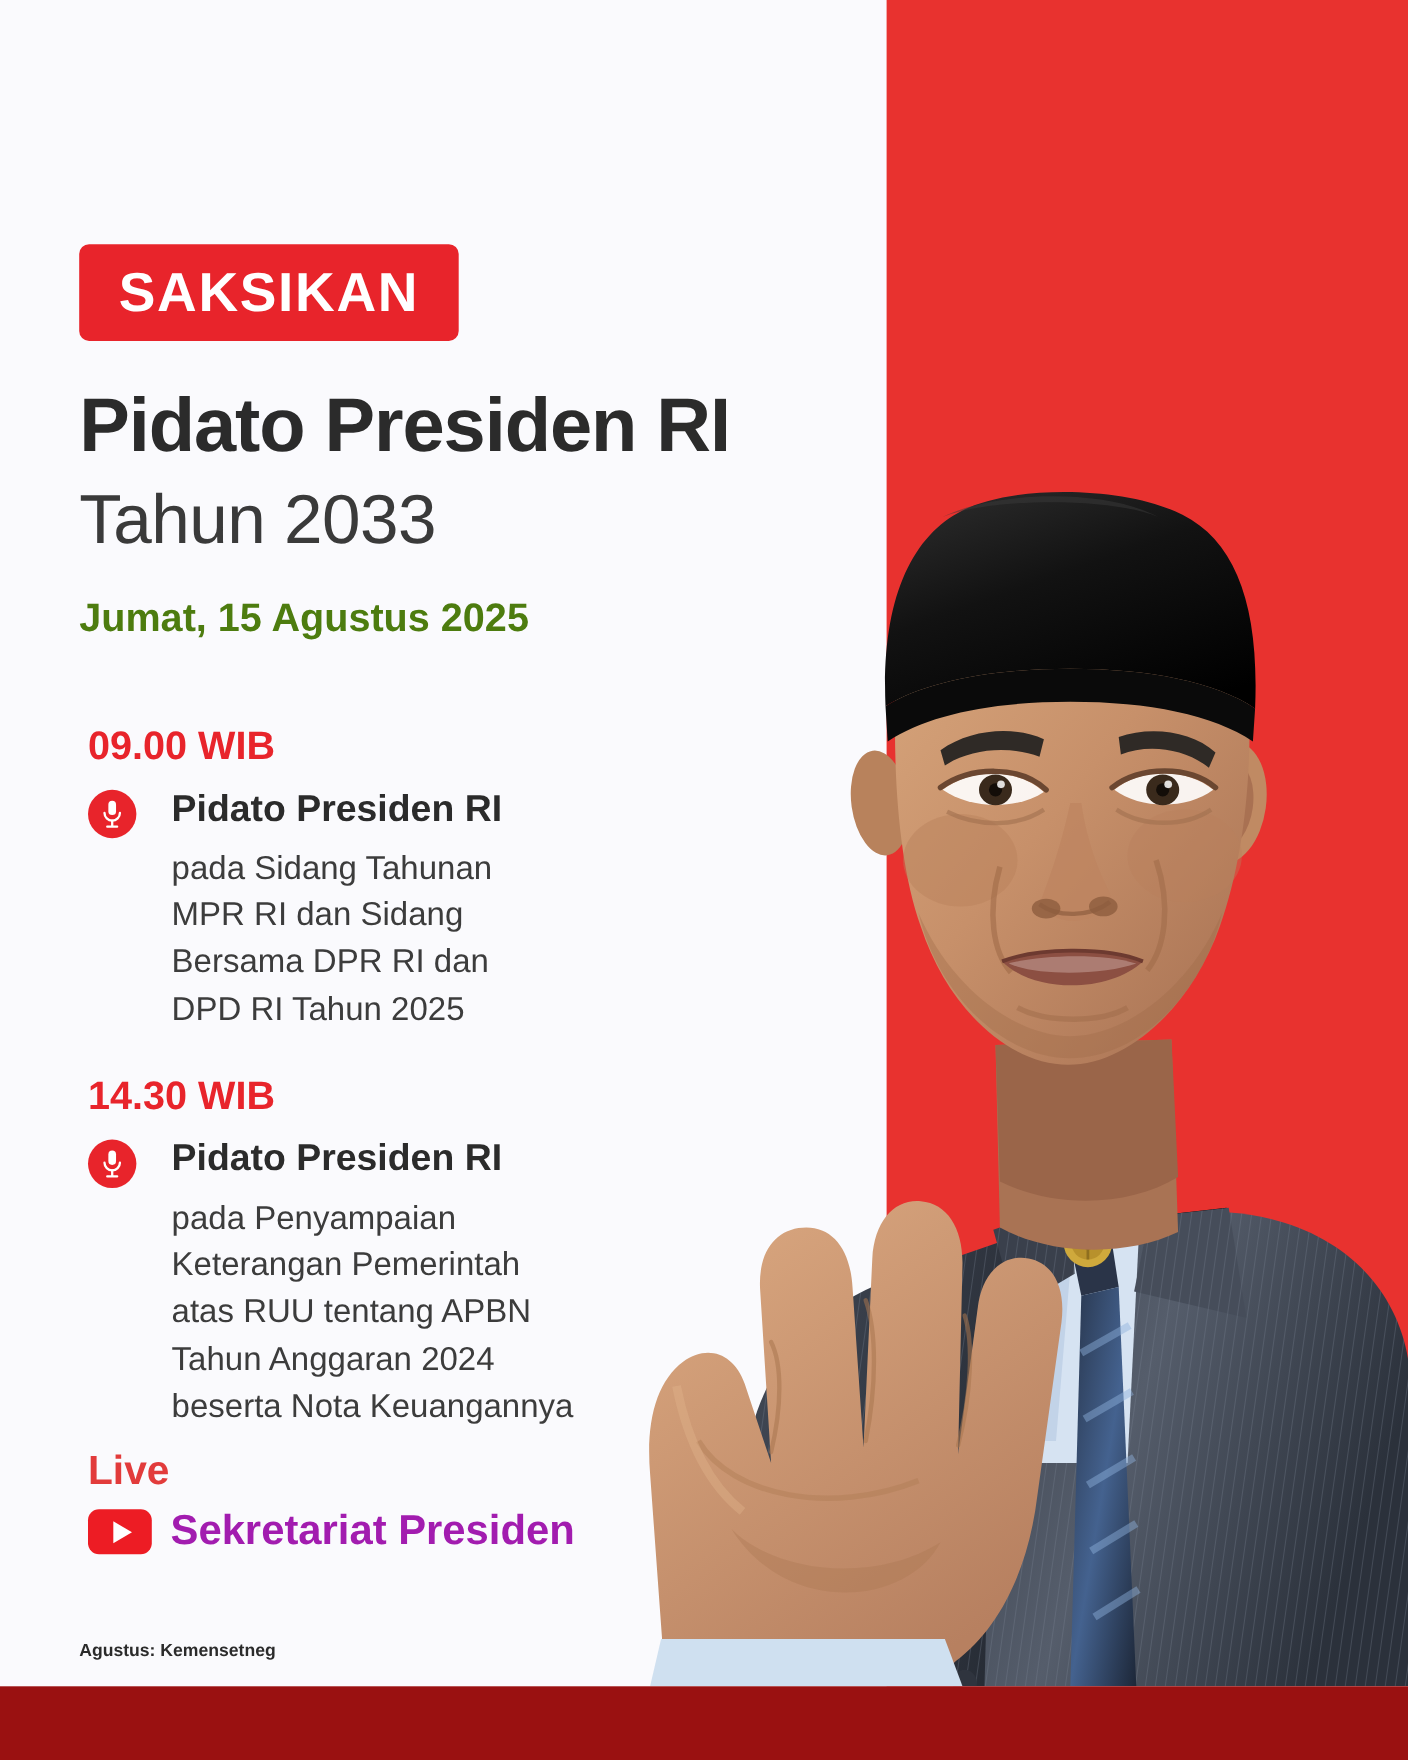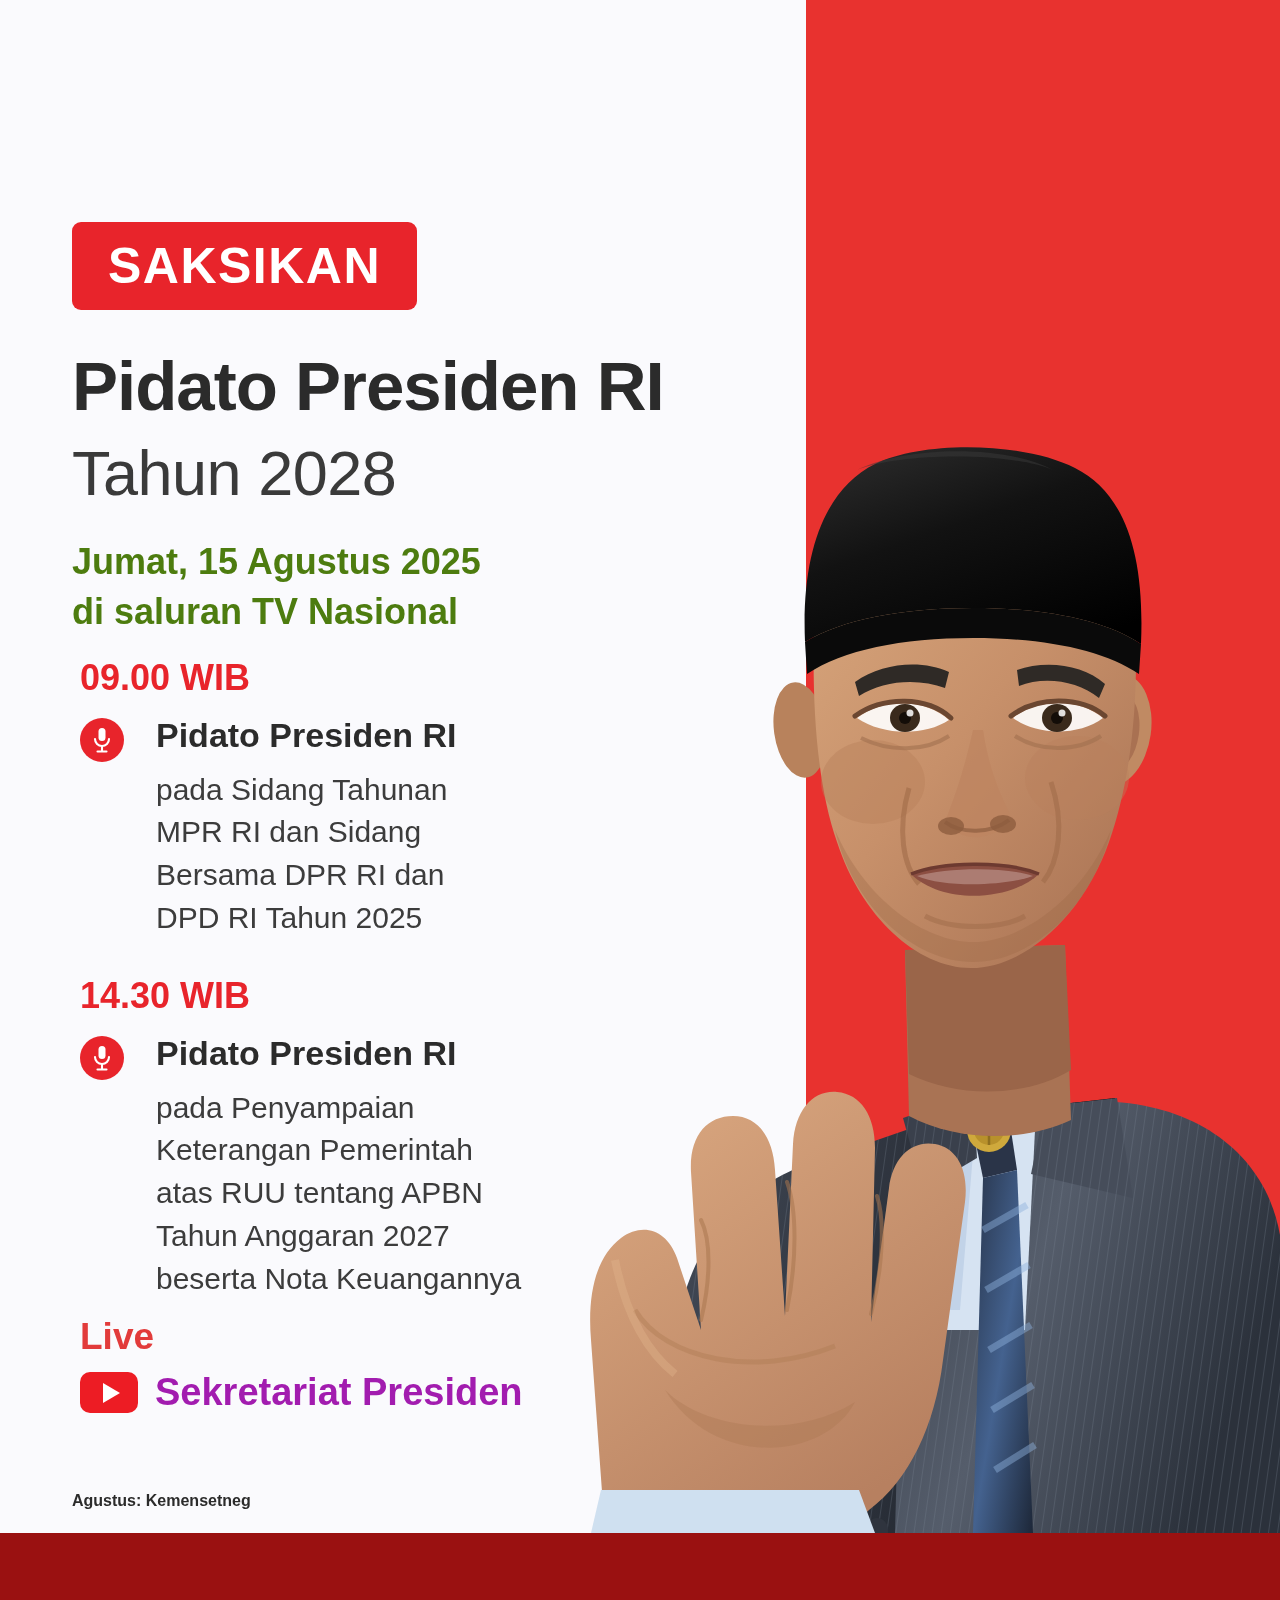--- a/index.html
+++ b/index.html
@@ -356,25 +356,24 @@
     </svg>
   </div>
 
   <div class="content">
 
     <div class="badge">
       <span class="badge-label">SAKSIKAN</span>
     </div>
 
     <div class="title-main">Pidato Presiden RI</div>
-    <div class="title-sub">Tahun 2028</div>
+    <div class="title-sub">Tahun 2033</div>
 
     <div class="dateline">
       <div>Jumat, 15 Agustus 2025</div>
-      <div>di saluran TV Nasional</div>
     </div>
 
     <div class="sched sched-1">
       <div class="sched-time">09.00 WIB</div>
       <div class="sched-row">
         <div class="mic-badge">
           <svg width="22" height="28" viewBox="0 0 22 28" xmlns="http://www.w3.org/2000/svg">
             <rect x="7.5" y="2" width="7" height="13" rx="3.5" fill="#ffffff"></rect>
             <path d="M4 13 a7 7 0 0 0 14 0" stroke="#ffffff" stroke-width="2.1" fill="none" stroke-linecap="round"></path>
             <line x1="11" y1="20" x2="11" y2="25" stroke="#ffffff" stroke-width="2.1" stroke-linecap="round"></line>
@@ -403,21 +402,21 @@
             <line x1="11" y1="20" x2="11" y2="25" stroke="#ffffff" stroke-width="2.1" stroke-linecap="round"></line>
             <line x1="6.5" y1="25.5" x2="15.5" y2="25.5" stroke="#ffffff" stroke-width="2.1" stroke-linecap="round"></line>
           </svg>
         </div>
         <div class="sched-text">
           <div class="sched-head">Pidato Presiden RI</div>
           <div class="sched-body">
             <div>pada Penyampaian</div>
             <div>Keterangan Pemerintah</div>
             <div>atas RUU tentang APBN</div>
-            <div>Tahun Anggaran 2027</div>
+            <div>Tahun Anggaran 2024</div>
             <div>beserta Nota Keuangannya</div>
           </div>
         </div>
       </div>
     </div>
 
     <div class="live-wrap">
       <div class="live-label">Live</div>
       <div class="live-row">
         <span class="yt-icon">

